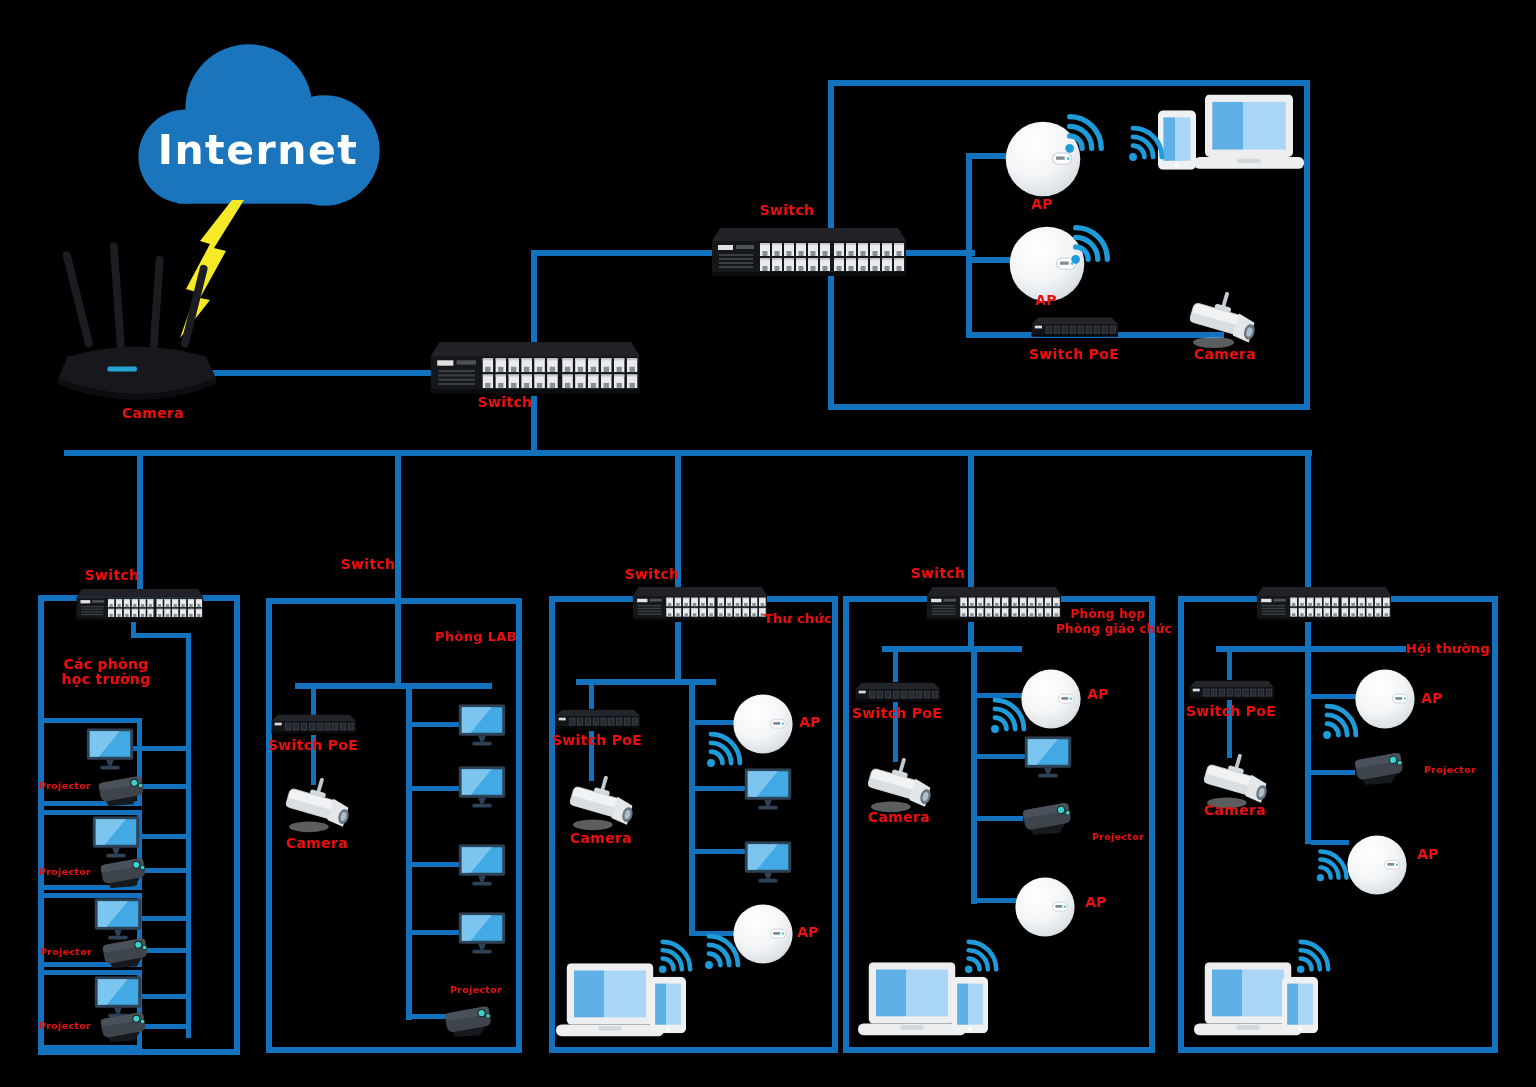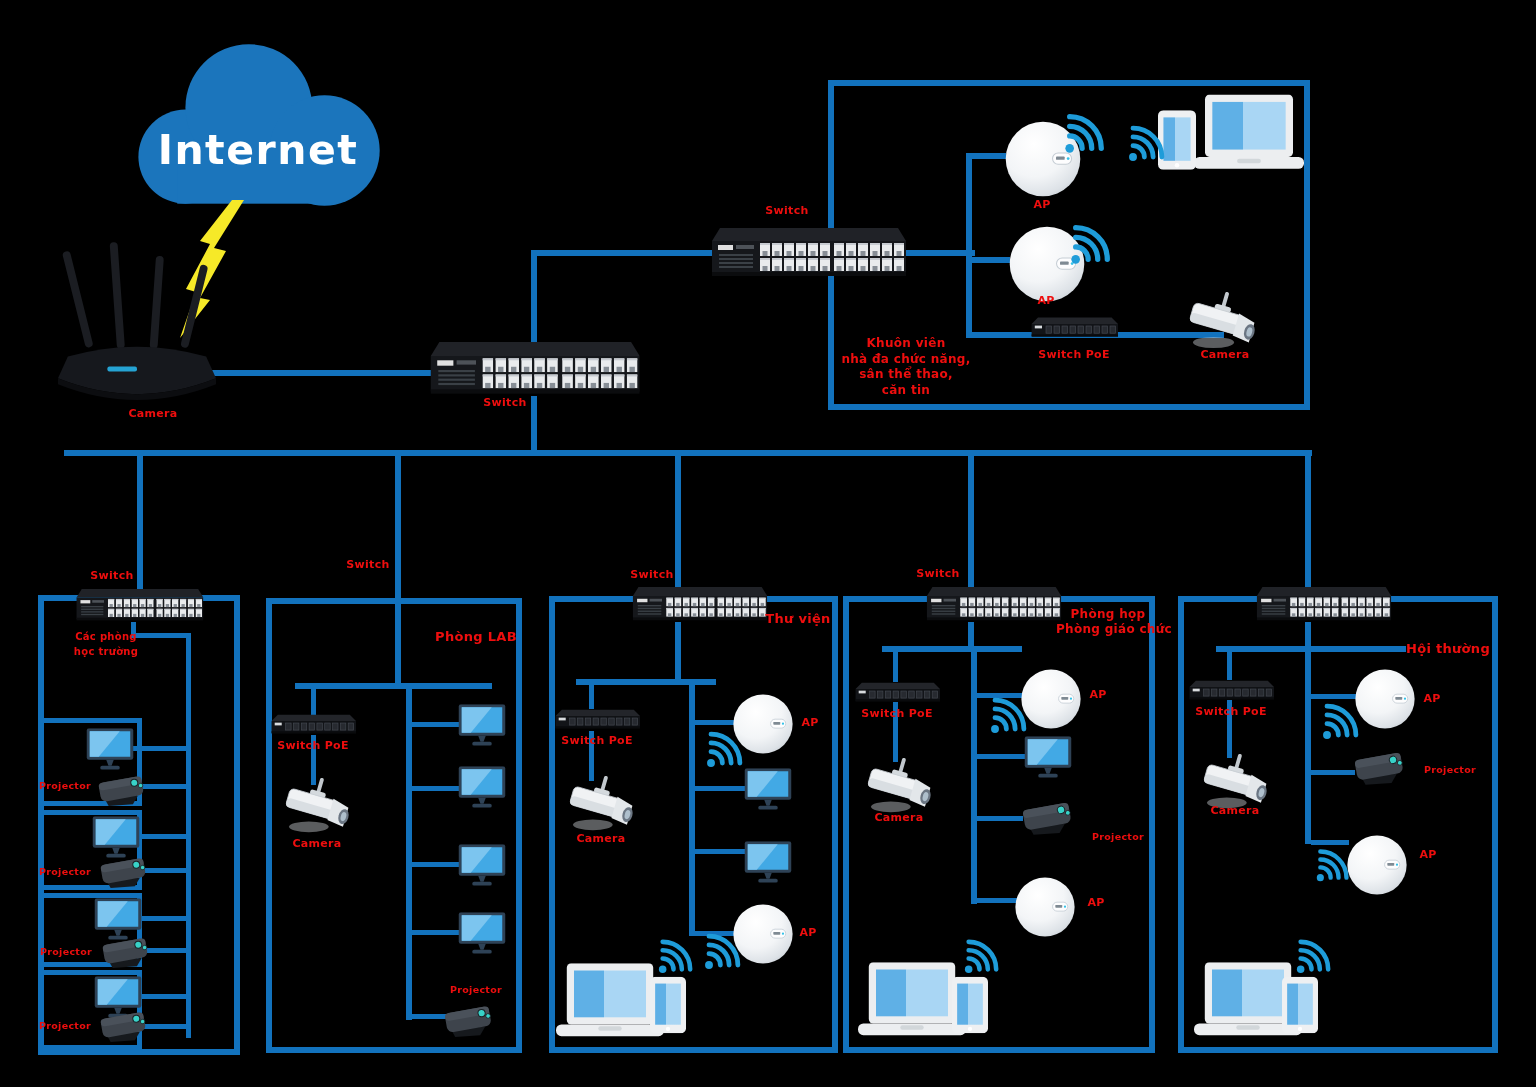--- a/index.html
+++ b/index.html
@@ -6,25 +6,25 @@
     --line:#1272BD; --red:#EE0E0E; --cloud:#1B75BC; --bolt:#F6E928;
     --screen:#42A9E5; --wifi:#1E9CD9;
   }
   html,body{margin:0;padding:0;background:#000;}
   .canvas{position:relative;width:1536px;height:1087px;background:#000;overflow:hidden;
           font-family:"DejaVu Sans","Liberation Sans",sans-serif;padding-left:36px;}
   .line{position:absolute;background:var(--line);}
   .zbox{position:absolute;border:6px solid var(--line);box-sizing:border-box;background:transparent;}
   .subbox{position:absolute;border:5px solid var(--line);box-sizing:border-box;}
   .dev{position:absolute;overflow:visible;}
-  .lbl{position:absolute;color:var(--red);font-weight:bold;font-size:11px;line-height:13px;
+  .lbl{position:absolute;color:var(--red);font-weight:bold;font-size:14px;line-height:13px;
        text-align:center;white-space:nowrap;letter-spacing:.3px;}
   .lbl-sm{font-size:9.5px;line-height:11px;}
   .lbl-zone{font-size:13px;line-height:16px;}
-  .lbl-multi{line-height:15px;font-size:10px;}
+  .lbl-multi{line-height:15px;font-size:14px;margin-top:28px;}
   .internet-text{position:absolute;color:#fff;font-weight:bold;font-size:41px;
        text-align:center;letter-spacing:1.5px;}
 </style>
 </head>
 <body>
 
 <div class="canvas">
 
   <svg width="0" height="0" style="position:absolute" aria-hidden="true">
     <defs>
@@ -466,47 +466,41 @@
     </svg>
 
   <div class="lbl" style="left:108px;top:407px;width:90px">Camera</div>
   <div class="lbl" style="left:460px;top:396px;width:90px">Switch</div>
   <div class="lbl" style="left:742px;top:204px;width:90px">Switch</div>
 
   <div class="lbl" style="left:1018px;top:198px;width:48px">AP</div>
   <div class="lbl" style="left:1022px;top:294px;width:48px">AP</div>
   <div class="lbl" style="left:1028px;top:348px;width:92px">Switch PoE</div>
   <div class="lbl" style="left:1194px;top:348px;width:62px">Camera</div>
-  <div class="lbl" style="left:834px;top:336px;width:144px;font-size:12px;line-height:15.5px">
-    <div>Khuôn viên</div>
-    <div>nhà đa chức năng,</div>
-    <div>sân thể thao,</div>
-    <div>căn tin</div>
-  </div>
 
   <div class="lbl" style="left:70px;top:569px;width:84px">Switch</div>
   <div class="lbl" style="left:326px;top:558px;width:84px">Switch</div>
   <div class="lbl" style="left:610px;top:568px;width:84px">Switch</div>
   <div class="lbl" style="left:896px;top:567px;width:84px">Switch</div>
 
   <div class="lbl lbl-multi" style="left:46px;top:629px;width:120px">
     <div>Các phòng</div>
     <div>học trường</div>
   </div>
   <div class="lbl lbl-sm" style="left:39px;top:780px;width:52px">Projector</div>
   <div class="lbl lbl-sm" style="left:39px;top:866px;width:52px">Projector</div>
   <div class="lbl lbl-sm" style="left:40px;top:946px;width:52px">Projector</div>
   <div class="lbl lbl-sm" style="left:39px;top:1020px;width:52px">Projector</div>
 
   <div class="lbl lbl-zone" style="left:428px;top:629px;width:96px">Phòng LAB</div>
   <div class="lbl" style="left:266px;top:739px;width:94px">Switch PoE</div>
   <div class="lbl" style="left:280px;top:837px;width:74px">Camera</div>
   <div class="lbl lbl-sm" style="left:446px;top:984px;width:60px">Projector</div>
 
-  <div class="lbl lbl-zone" style="left:756px;top:611px;width:84px">Thư viện</div>
+  <div class="lbl lbl-zone" style="left:756px;top:611px;width:84px">Thư chức</div>
   <div class="lbl" style="left:550px;top:734px;width:94px">Switch PoE</div>
   <div class="lbl" style="left:564px;top:832px;width:74px">Camera</div>
   <div class="lbl" style="left:788px;top:716px;width:44px">AP</div>
   <div class="lbl" style="left:786px;top:926px;width:44px">AP</div>
 
   <div class="lbl" style="left:1056px;top:607px;width:104px;font-size:12px;line-height:15px">
     <div>Phòng họp</div>
     <div>Phòng giáo chức</div>
   </div>
   <div class="lbl" style="left:850px;top:707px;width:94px">Switch PoE</div>

